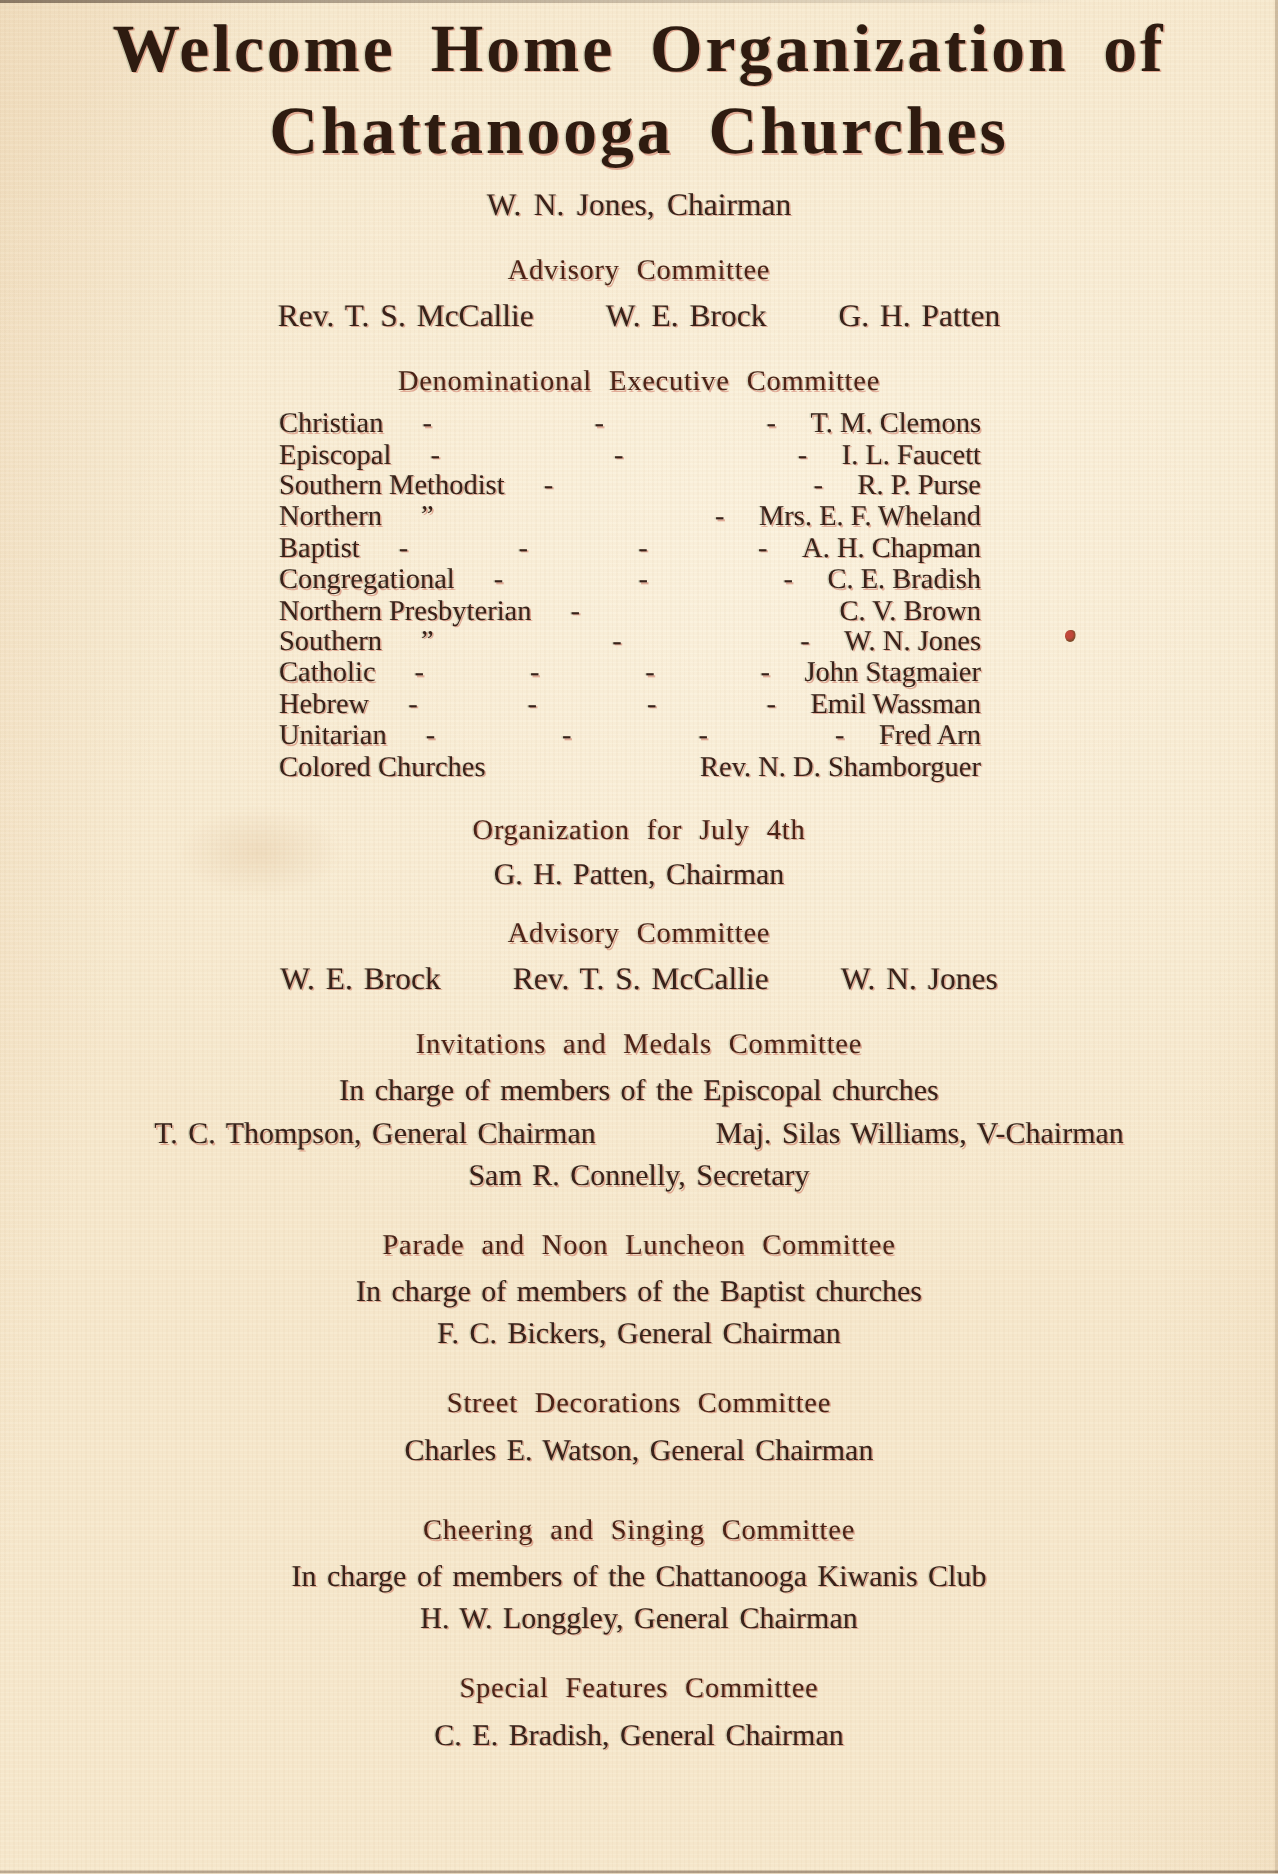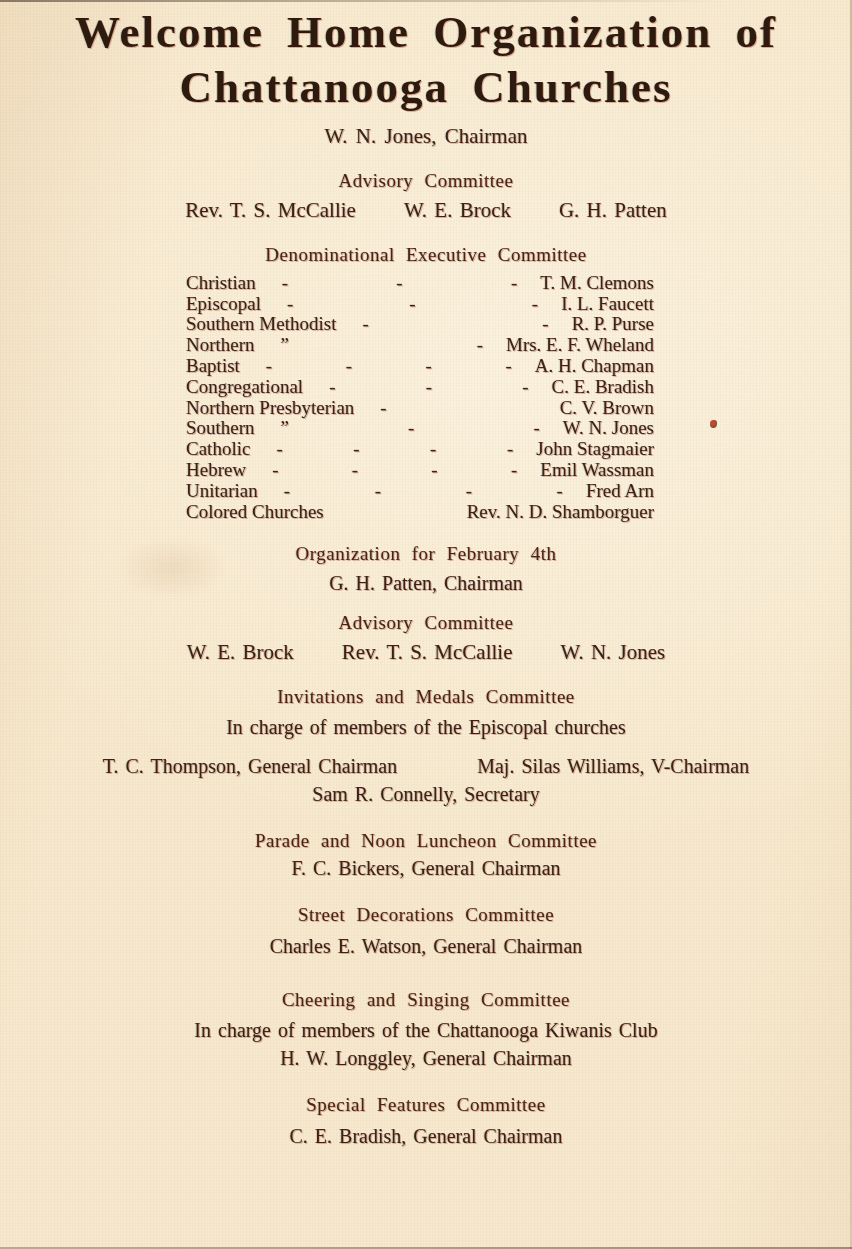--- a/index.html
+++ b/index.html
@@ -50,21 +50,21 @@
   .heading{
     color:var(--ink-heading);font-size:19px;margin-top:21px;
     letter-spacing:0.5px;word-spacing:0.32em;
   }
   .members{
     display:flex;justify-content:center;gap:48px;
     color:var(--ink-body);font-size:21px;margin-top:6px;word-spacing:2px;
   }
   .note{color:var(--ink-body);font-size:20px;margin-top:8px;word-spacing:2px;}
   .line{color:var(--ink-body);font-size:20px;margin-top:5px;word-spacing:2px;}
-  .officers{display:flex;justify-content:center;gap:80px;color:var(--ink-body);font-size:20px;margin-top:16px;word-spacing:2px;}
+  .officers{display:flex;justify-content:center;gap:80px;color:var(--ink-body);font-size:20px;margin-top:6px;word-spacing:2px;}
 
   .den-list{width:468px;margin:7px auto 0 186px;text-align:left;}
   .den-row{display:flex;align-items:baseline;color:var(--ink-body);
     font-size:19px;line-height:20.8px;}
   .den-label{white-space:nowrap;}
   .den-dashes{flex:1;text-align:justify;text-align-last:justify;-moz-text-align-last:justify;
     padding:0 22px 0 26px;letter-spacing:1px;overflow:hidden;}
   .den-name{white-space:nowrap;text-align:right;}
 </style>
 </head>
@@ -149,39 +149,40 @@
       <span class="den-dashes">- - - -</span>
       <span class="den-name">Fred Arn</span>
     </div>
     <div class="den-row">
       <span class="den-label">Colored Churches</span>
       <span class="den-dashes"></span>
       <span class="den-name">Rev. N. D. Shamborguer</span>
     </div>
   </div>
 
-  <div class="heading fr">Organization for February 4th</div>
+  <div class="heading fr">Organization for July 4th</div>
   <div class="line fr" style="margin-top:7px">G. H. Patten, Chairman</div>
 
   <div class="heading fr" style="margin-top:17px">Advisory Committee</div>
   <div class="members fr">
     <span>W. E. Brock</span>
     <span>Rev. T. S. McCallie</span>
     <span>W. N. Jones</span>
   </div>
 
   <div class="heading fr" style="">Invitations and Medals Committee</div>
   <div class="note fr">In charge of members of the Episcopal churches</div>
   <div class="officers fr">
     <span>T. C. Thompson, General Chairman</span>
     <span>Maj. Silas Williams, V-Chairman</span>
   </div>
   <div class="line fr">Sam R. Connelly, Secretary</div>
 
   <div class="heading fr" style="margin-top:24px">Parade and Noon Luncheon Committee</div>
+  <div class="note fr">In charge of members of the Baptist churches</div>
   <div class="line fr">F. C. Bickers, General Chairman</div>
 
   <div class="heading fr" style="margin-top:24px">Street Decorations Committee</div>
   <div class="line fr" style="margin-top:9px">Charles E. Watson, General Chairman</div>
 
   <div class="heading fr" style="margin-top:31px">Cheering and Singing Committee</div>
   <div class="note fr">In charge of members of the Chattanooga Kiwanis Club</div>
   <div class="line fr">H. W. Longgley, General Chairman</div>
 
   <div class="heading fr" style="margin-top:24px">Special Features Committee</div>

